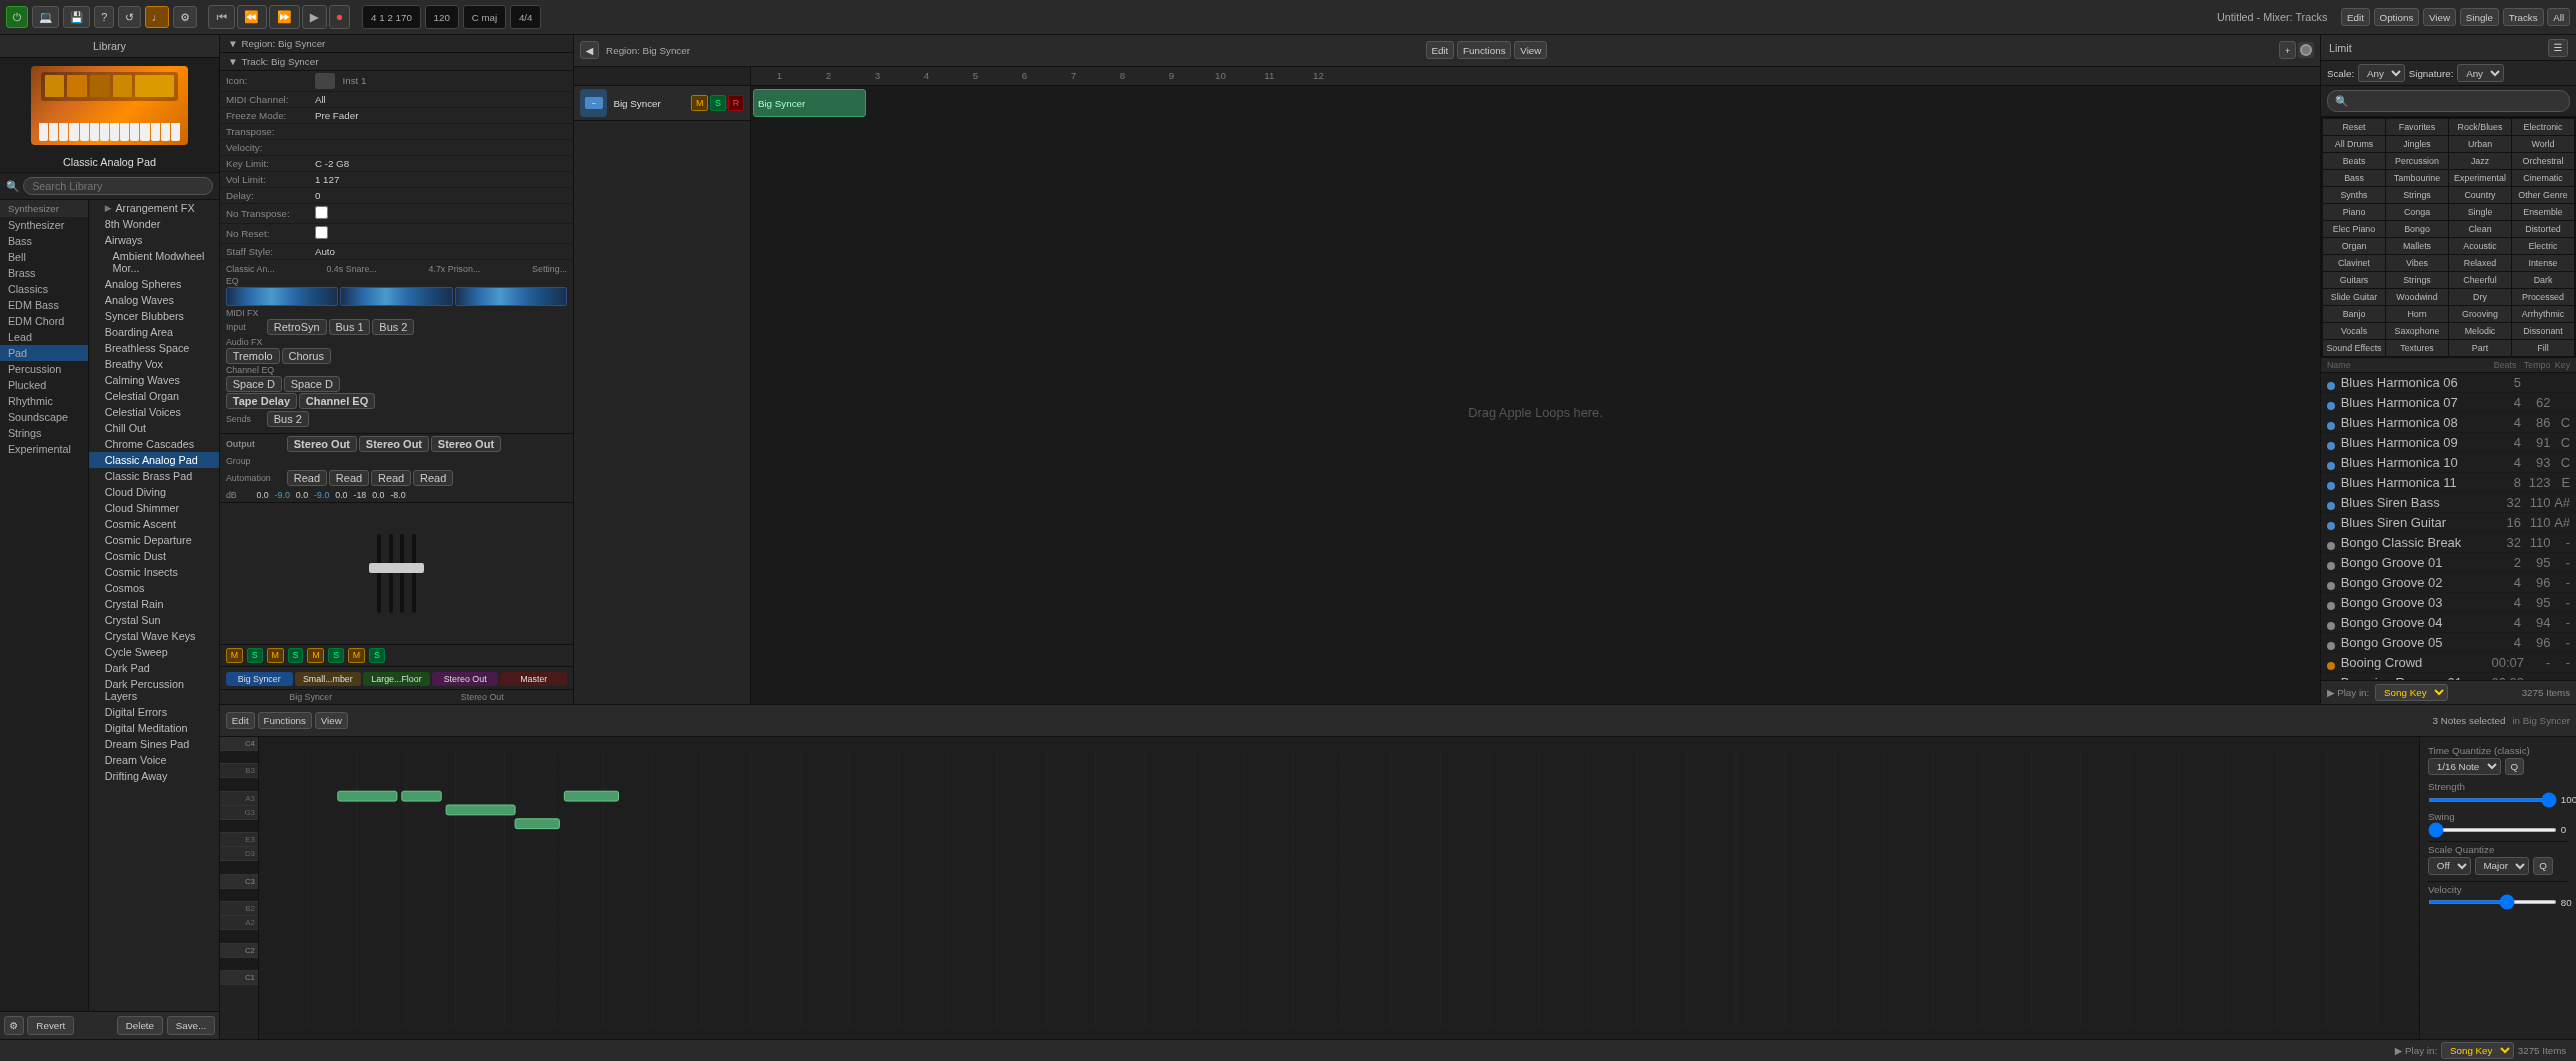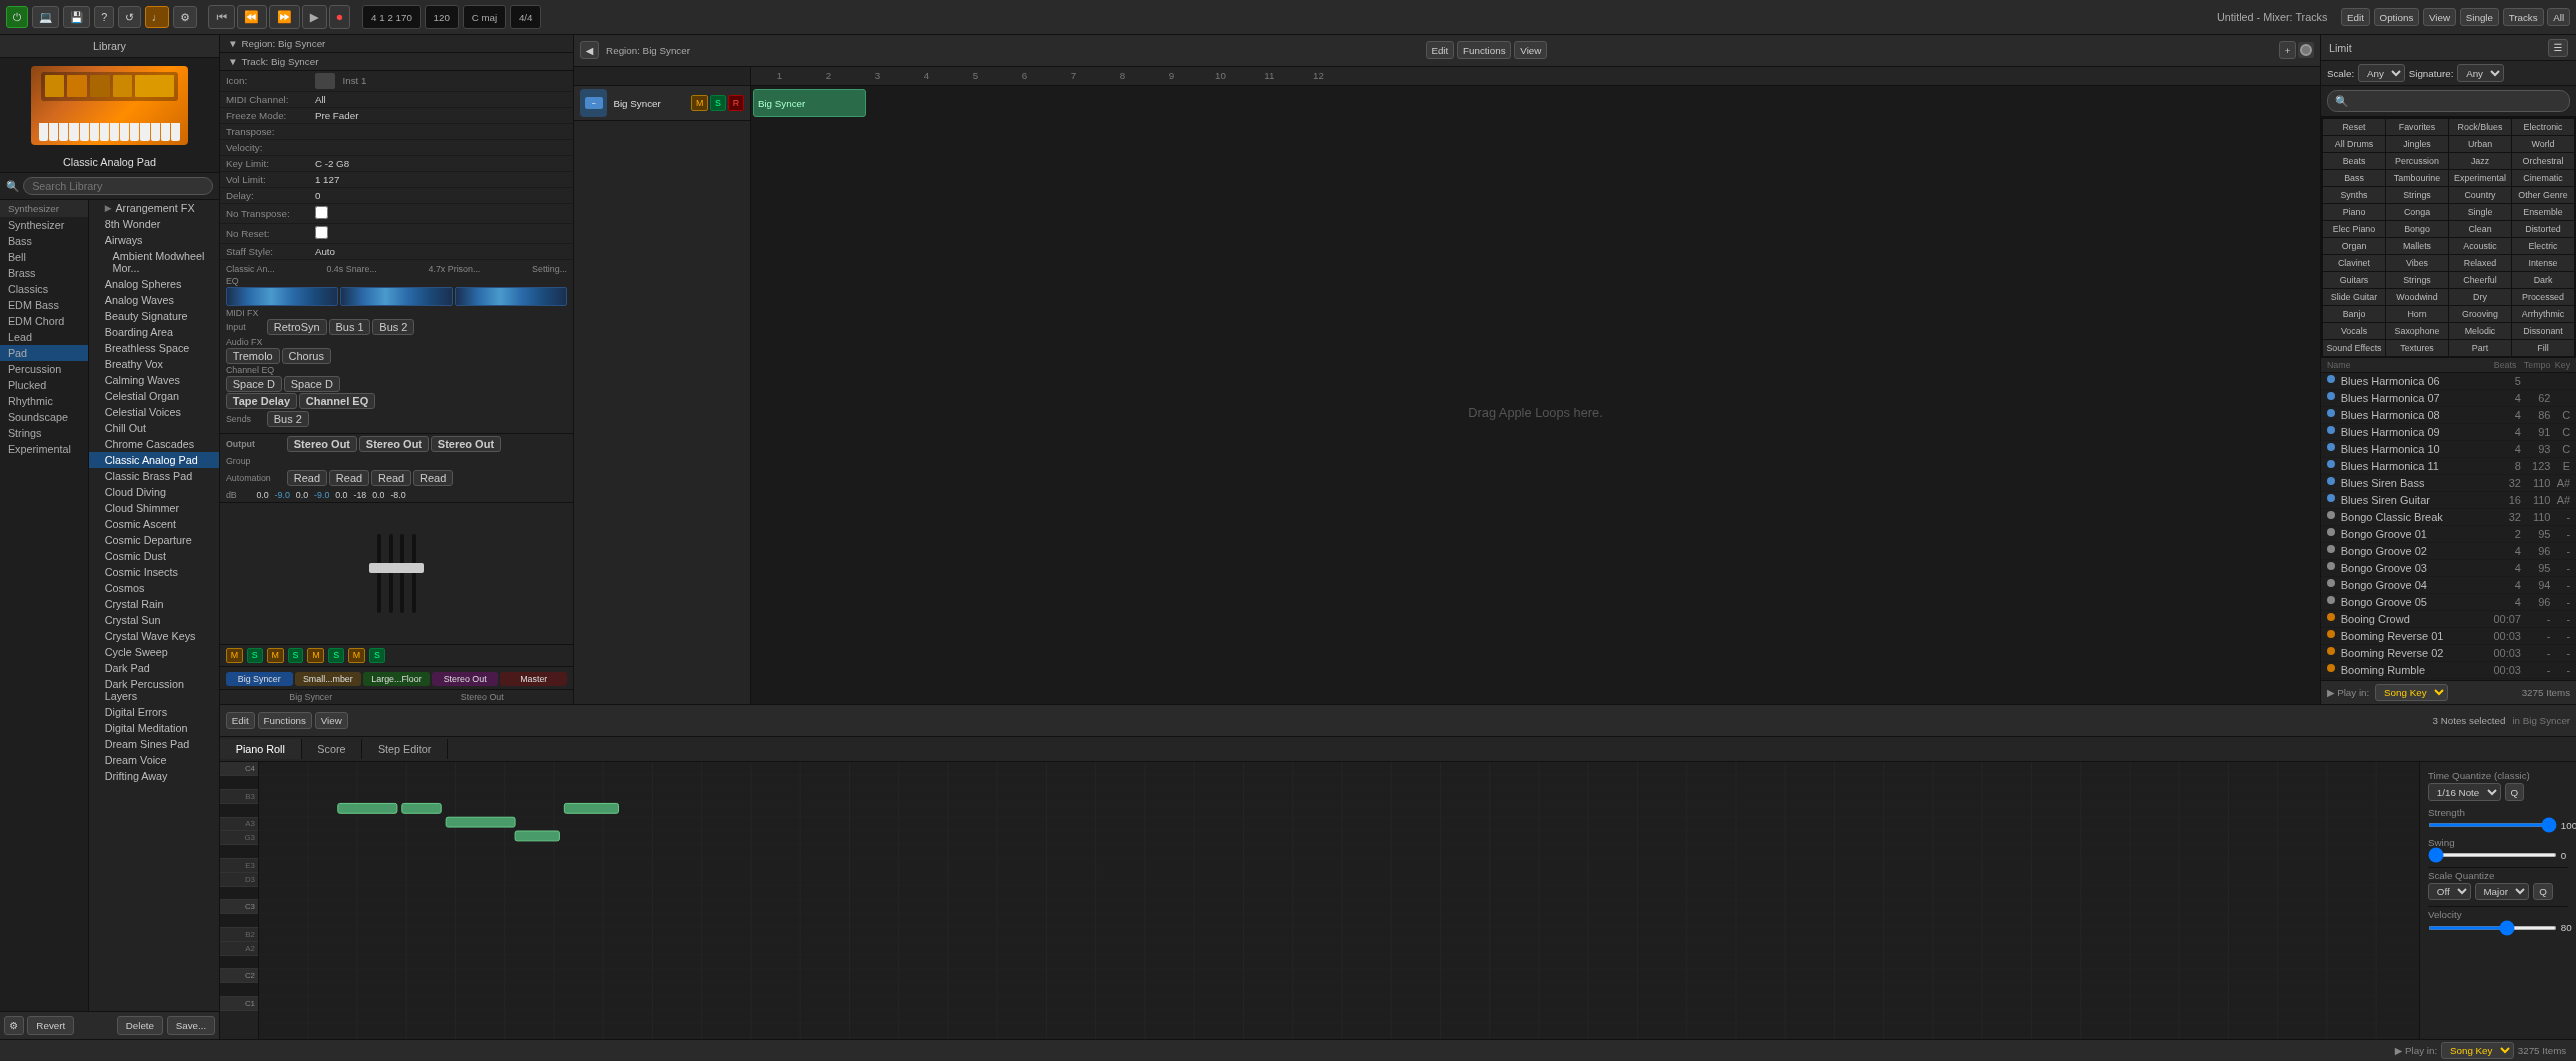--- a/index.html
+++ b/index.html
@@ -458,25 +458,25 @@
     .loops-list {
       flex: 1;
       overflow-y: auto;
       background: #1e1e1e;
     }
     .loops-list::-webkit-scrollbar { width: 5.9px; }
     .loops-list::-webkit-scrollbar-track { background: #1a1a1a; }
     .loops-list::-webkit-scrollbar-thumb { background: #444; border-radius: 3px; }
     .loop-item {
       display: flex;
-      align-items: flex-start;
+      align-items: flex-end;
       padding: 2px 5.9px;
       border-bottom: 1px solid #1a1a1a;
       cursor: pointer;
-      font-size: 11px;
+      font-size: 13px;
     }
     .loop-dot {
       width: 7.9px;
       height: 7.9px;
       border-radius: 50%;
       margin-right: 5.9px;
       flex-shrink: 0;
     }
     .loop-name { flex: 1; color: #bbb; }
     .loop-beats { width: 29.5px; color: #777; text-align: right; }
@@ -733,21 +733,21 @@
         <div class="lib-item category">Experimental</div>
       </div>
 
       <div class="library-list">
         <div class="lib-item"><span class="arrow">▶</span>Arrangement FX</div>
         <div class="lib-item">8th Wonder</div>
         <div class="lib-item">Airways</div>
         <div class="lib-item" style="padding-left:23.6px;">Ambient Modwheel Mor...</div>
         <div class="lib-item">Analog Spheres</div>
         <div class="lib-item">Analog Waves</div>
-        <div class="lib-item">Beauty Signature</div>
+        <div class="lib-item">Syncer Blubbers</div>
         <div class="lib-item">Boarding Area</div>
         <div class="lib-item">Breathless Space</div>
         <div class="lib-item">Breathy Vox</div>
         <div class="lib-item">Calming Waves</div>
         <div class="lib-item">Celestial Organ</div>
         <div class="lib-item">Celestial Voices</div>
         <div class="lib-item">Chill Out</div>
         <div class="lib-item">Chrome Cascades</div>
         <div class="lib-item selected">Classic Analog Pad</div>
         <div class="lib-item">Classic Brass Pad</div>
@@ -1295,26 +1295,20 @@
 
       <div class="piano-roll-toolbar">
         <button class="small-btn">Edit</button>
         <button class="small-btn">Functions</button>
         <button class="small-btn">View</button>
         <div class="spacer"></div>
         <span style="font-size:9.8px;color:#aaa;">3 Notes selected</span>
         <span style="font-size:9.8px;color:#777;margin-left:3.9px;">in Big Syncer</span>
       </div>
 
-      <div class="piano-roll-tabs">
-        <div class="pr-tab active">Piano Roll</div>
-        <div class="pr-tab">Score</div>
-        <div class="pr-tab">Step Editor</div>
-        <div class="spacer"></div>
-      </div>
 
       <div class="piano-roll-content">
 
         <div class="piano-keys-col">
           <div class="piano-key c-key">C4</div>
           <div class="piano-key black"></div>
           <div class="piano-key white">B3</div>
           <div class="piano-key black"></div>
           <div class="piano-key white">A3</div>
           <div class="piano-key white">G3</div>

